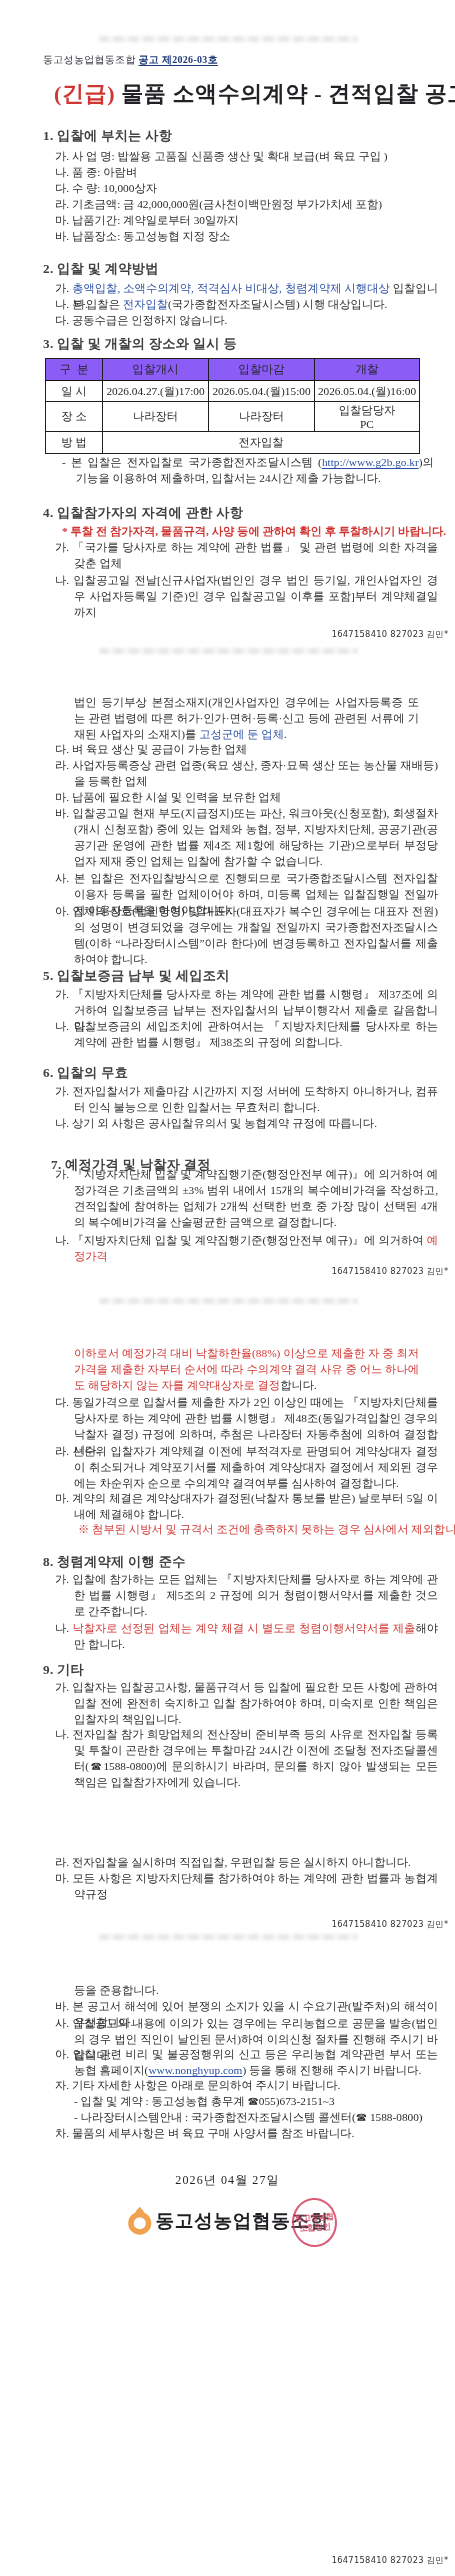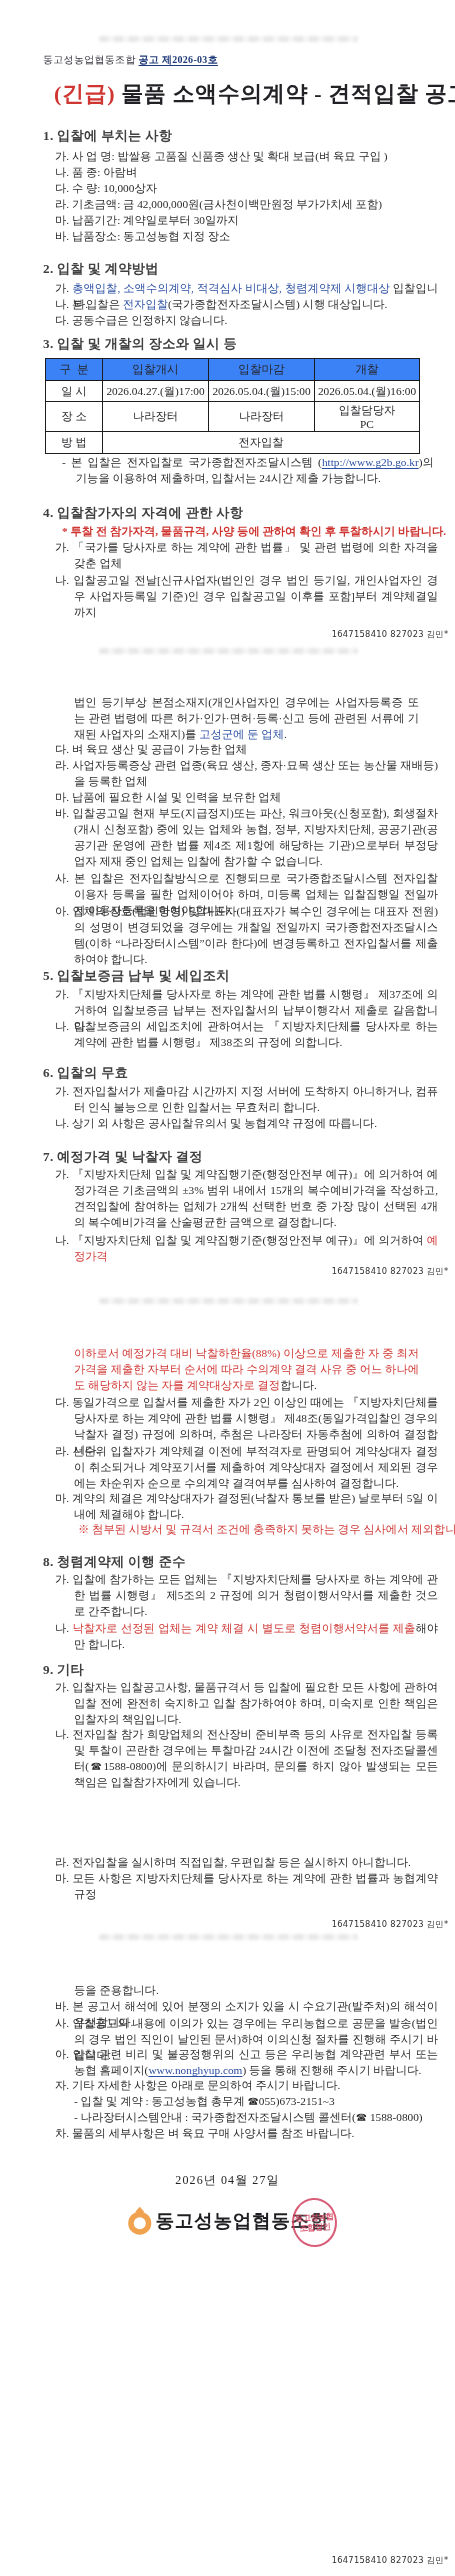--- a/index.html
+++ b/index.html
@@ -27,21 +27,21 @@
   .nowrap{white-space:nowrap;width:auto;}
   .red{color:#cf3531;}
   .blue{color:#2b4fa3;}
   .link{color:#2b4fa3;text-decoration:underline;text-underline-offset:1.7px;cursor:pointer;}
   .warn{font-weight:700;}
   .hang-dash{padding-left:13.8px;text-indent:-13.8px;width:358px;}
   .btable{border-collapse:collapse;table-layout:fixed;background:#fff;}
   .btable,.btable td,.btable th{border:0.8px solid #1d1d1d;}
   .btable{border:1.7px solid #151515;}
   .btable th{
-    background:#3b82f6;font-weight:500;font-size:11.6px;color:#26262a;
+    background:#8b5cf6;font-weight:500;font-size:11.6px;color:#26262a;
     white-space:pre;border-bottom:1.4px solid #151515;
   }
   .btable td{font-size:11.3px;text-align:center;color:#26262a;white-space:pre-line;}
   .rowlabel{white-space:pre;}
   .fax{
     font-family:"DejaVu Sans","Liberation Sans",sans-serif;
     font-size:8.3px;color:#2f2f2f;letter-spacing:0.3px;white-space:nowrap;
   }
   .date-line{left:0;width:455px;text-align:center;font-size:12px;color:#242424;letter-spacing:1.1px;}
   .sig-row{left:0;width:455px;display:flex;justify-content:center;align-items:center;gap:2.2px;}
@@ -133,42 +133,42 @@
   <p class="abs item" style="top:903px;left:55px;">아. 업체의 상호(법인명칭) 및 대표자(대표자가 복수인 경우에는 대표자 전원)의 성명이 변경되었을 경우에는 개찰일 전일까지 국가종합전자조달시스템(이하 “나라장터시스템”이라 한다)에 변경등록하고 전자입찰서를 제출하여야 합니다.</p>
 
   <h2 class="abs sec" style="top:967px;left:43px;margin:0;">5. 입찰보증금 납부 및 세입조치</h2>
   <p class="abs item" style="top:986px;left:55px;">가. 『지방자치단체를 당사자로 하는 계약에 관한 법률 시행령』 제37조에 의거하여 입찰보증금 납부는 전자입찰서의 납부이행각서 제출로 갈음합니다.</p>
   <p class="abs item" style="top:1018px;left:55px;">나. 입찰보증금의 세입조치에 관하여서는 『지방자치단체를 당사자로 하는 계약에 관한 법률 시행령』 제38조의 규정에 의합니다.</p>
 
   <h2 class="abs sec" style="top:1064px;left:43px;margin:0;">6. 입찰의 무효</h2>
   <p class="abs item" style="top:1083px;left:55px;">가. 전자입찰서가 제출마감 시간까지 지정 서버에 도착하지 아니하거나, 컴퓨터 인식 불능으로 인한 입찰서는 무효처리 합니다.</p>
   <p class="abs item" style="top:1115px;left:55px;">나. 상기 외 사항은 공사입찰유의서 및 농협계약 규정에 따릅니다.</p>
 
-  <h2 class="abs sec" style="top:1148px;left:43px;margin:0;">7. 예정가격 및 낙찰자 결정</h2>
+  <h2 class="abs sec" style="top:1148px;left:43px;margin:8px;">7. 예정가격 및 낙찰자 결정</h2>
   <p class="abs item" style="top:1166px;left:55px;">가. 『지방자치단체 입찰 및 계약집행기준(행정안전부 예규)』에 의거하여 예정가격은 기초금액의 ±3% 범위 내에서 15개의 복수예비가격을 작성하고, 견적입찰에 참여하는 업체가 2개씩 선택한 번호 중 가장 많이 선택된 4개의 복수예비가격을 산술평균한 금액으로 결정합니다.</p>
   <p class="abs item" style="top:1232px;left:55px;"><span>나. 『지방자치단체 입찰 및 계약집행기준(행정안전부 예규)』에 의거하여 </span><span class="red">예정가격</span></p>
 
   <p class="abs fax" style="top:1266px;right:6.6px;">1647158410 827023 김민*</p>
   <div class="smudge" style="top:1298px;left:99px;"></div>
 
   <p class="abs item cont" style="top:1345px;left:74px;"><span class="red">이하로서 예정가격 대비 낙찰하한율(88%) 이상으로 제출한 자 중 최저가격을 제출한 자부터 순서에 따라 수의계약 결격 사유 중 어느 하나에도 해당하지 않는 자를 계약대상자로 결정</span><span>합니다.</span></p>
   <p class="abs item" style="top:1394px;left:55px;">다. 동일가격으로 입찰서를 제출한 자가 2인 이상인 때에는 『지방자치단체를 당사자로 하는 계약에 관한 법률 시행령』 제48조(동일가격입찰인 경우의 낙찰자 결정) 규정에 의하며, 추첨은 나라장터 자동추첨에 의하여 결정합니다.</p>
   <p class="abs item" style="top:1443px;left:55px;">라. 선순위 입찰자가 계약체결 이전에 부적격자로 판명되어 계약상대자 결정이 취소되거나 계약포기서를 제출하여 계약상대자 결정에서 제외된 경우에는 차순위자 순으로 수의계약 결격여부를 심사하여 결정합니다.</p>
   <p class="abs item" style="top:1490px;left:55px;">마. 계약의 체결은 계약상대자가 결정된(낙찰자 통보를 받은) 날로부터 5일 이내에 체결해야 합니다.</p>
   <p class="abs item red nowrap" style="top:1521px;left:78px;">※ 첨부된 시방서 및 규격서 조건에 충족하지 못하는 경우 심사에서 제외합니다.</p>
 
   <h2 class="abs sec" style="top:1553px;left:43px;margin:0;">8. 청렴계약제 이행 준수</h2>
   <p class="abs item" style="top:1571px;left:55px;">가. 입찰에 참가하는 모든 업체는 『지방자치단체를 당사자로 하는 계약에 관한 법률 시행령』 제5조의 2 규정에 의거 청렴이행서약서를 제출한 것으로 간주합니다.</p>
   <p class="abs item" style="top:1620px;left:55px;"><span>나. </span><span class="red">낙찰자로 선정된 업체는 계약 체결 시 별도로 청렴이행서약서를 제출</span><span>해야만 합니다.</span></p>
 
   <h2 class="abs sec" style="top:1661px;left:43px;margin:0;">9. 기타</h2>
   <p class="abs item" style="top:1679px;left:55px;">가. 입찰자는 입찰공고사항, 물품규격서 등 입찰에 필요한 모든 사항에 관하여 입찰 전에 완전히 숙지하고 입찰 참가하여야 하며, 미숙지로 인한 책임은 입찰자의 책임입니다.</p>
   <p class="abs item" style="top:1726px;left:55px;">나. 전자입찰 참가 희망업체의 전산장비 준비부족 등의 사유로 전자입찰 등록 및 투찰이 곤란한 경우에는 투찰마감 24시간 이전에 조달청 전자조달콜센터(☎1588-0800)에 문의하시기 바라며, 문의를 하지 않아 발생되는 모든 책임은 입찰참가자에게 있습니다.</p>
   <p class="abs item" style="top:1854px;left:55px;">라. 전자입찰을 실시하며 직접입찰, 우편입찰 등은 실시하지 아니합니다.</p>
-  <p class="abs item" style="top:1870px;left:55px;">마. 모든 사항은 지방자치단체를 당사자로 하는 계약에 관한 법률과 농협계약규정</p>
+  <p class="abs item" style="top:1870px;left:55px;">마. 모든 사항은 지방자치단체를 참가하여야 하는 계약에 관한 법률과 농협계약규정</p>
 
   <p class="abs fax" style="top:1919px;right:6.6px;">1647158410 827023 김민*</p>
   <div class="smudge" style="top:1934px;left:99px;"></div>
 
   <p class="abs item cont" style="top:1982px;left:74px;">등을 준용합니다.</p>
   <p class="abs item" style="top:1998px;left:55px;">바. 본 공고서 해석에 있어 분쟁의 소지가 있을 시 수요기관(발주처)의 해석이 우선합니다.</p>
   <p class="abs item" style="top:2015px;left:55px;">사. 입찰공고의 내용에 이의가 있는 경우에는 우리농협으로 공문을 발송(법인의 경우 법인 직인이 날인된 문서)하여 이의신청 절차를 진행해 주시기 바랍니다.</p>
   <p class="abs item" style="top:2046px;left:55px;"><span>아. 입찰 관련 비리 및 불공정행위의 신고 등은 우리농협 계약관련 부서 또는 농협 홈페이지(</span><span class="link">www.nonghyup.com</span><span>) 등을 통해 진행해 주시기 바랍니다.</span></p>
   <p class="abs item" style="top:2077px;left:55px;">자. 기타 자세한 사항은 아래로 문의하여 주시기 바랍니다.</p>
   <p class="abs item nowrap" style="top:2093px;left:74px;">- 입찰 및 계약 : 동고성농협 총무계 ☎055)673-2151~3</p>

